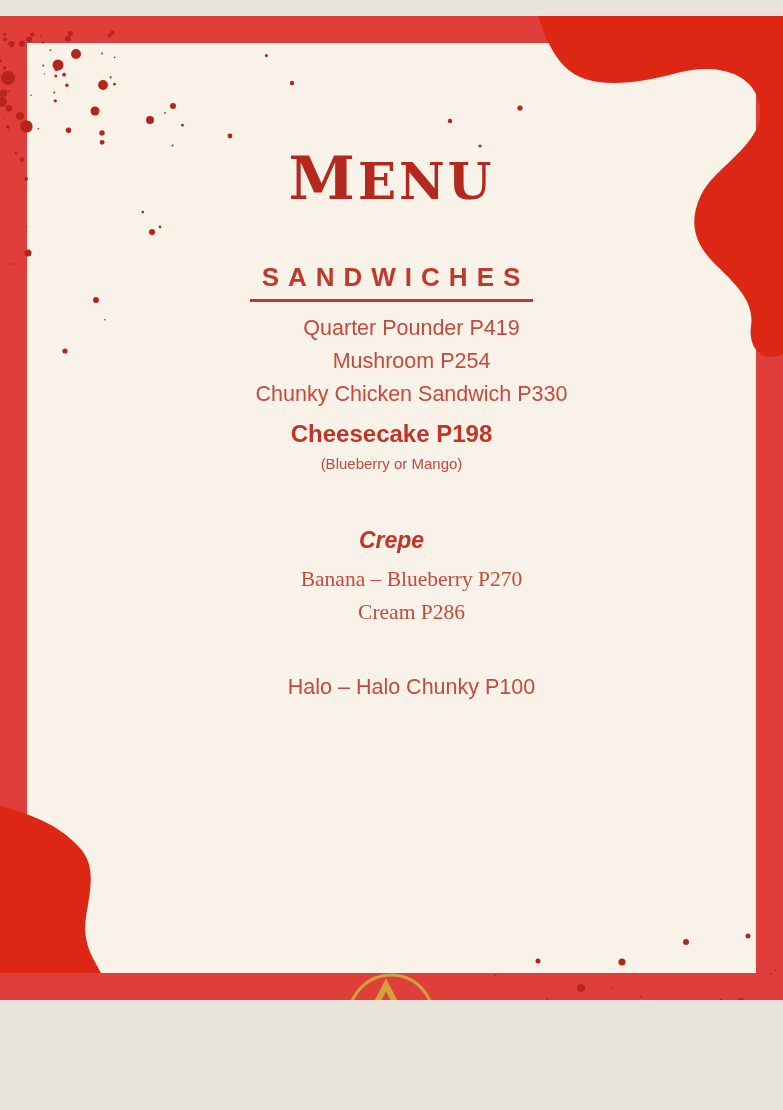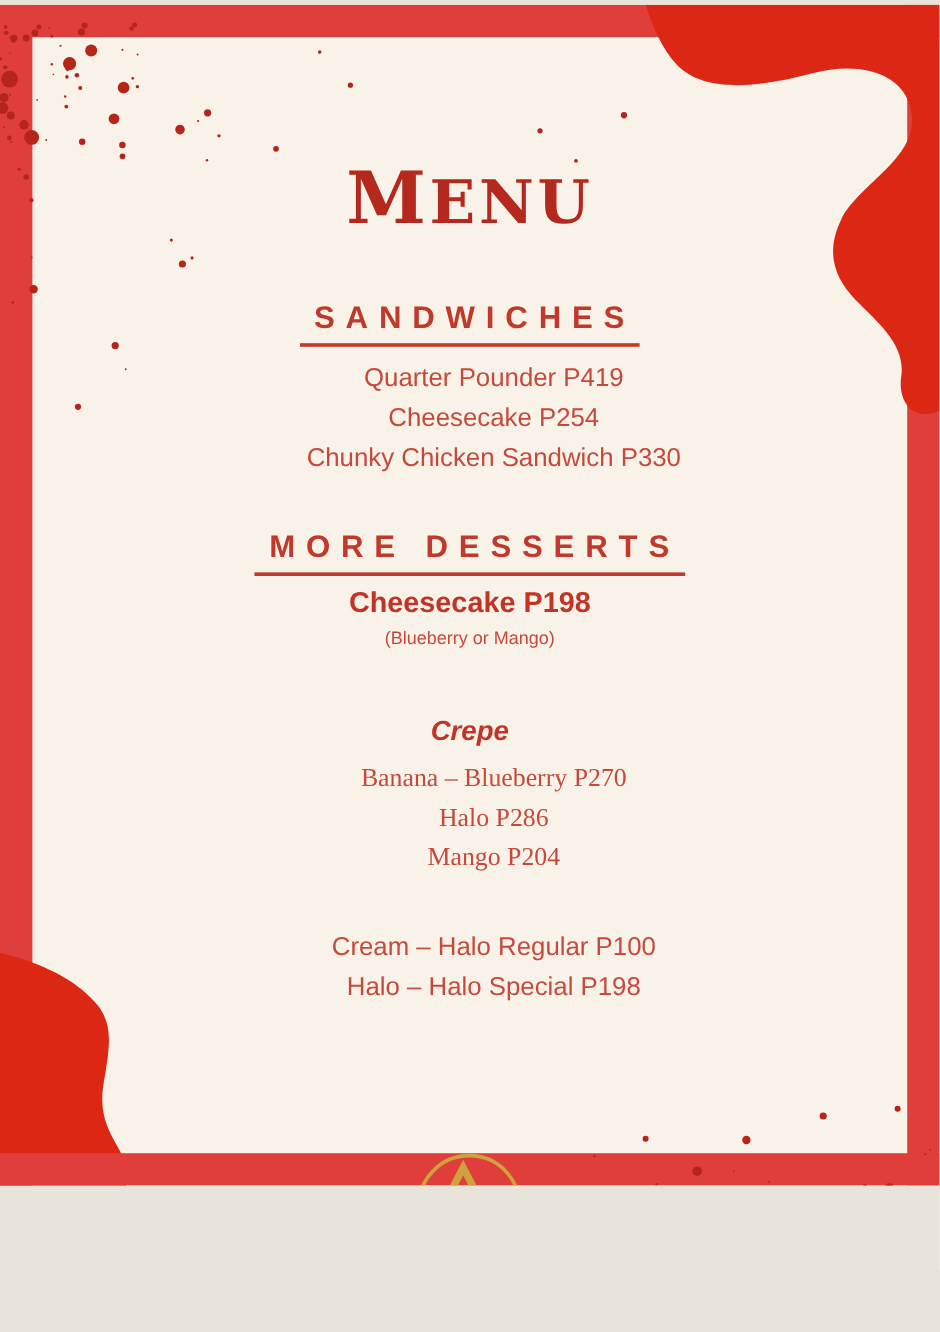--- a/index.html
+++ b/index.html
@@ -1,21 +1,21 @@
 <!DOCTYPE html>
 <html style="--cream: #F8F2E9; --frame-red: #E03E3B; --blob-red: #DC2715; --splatter-red: #B5251A; --title-red: #B4281E; --heading-red: #C0392A; --item-red: #C6493B; --bold-red: #C23526; --logo-gold: #CFA23E;"><head>
 <meta charset="utf-8">
 <style>
   :root{
     --cream:#F8F2E9; --frame-red:#E03E3B; --blob-red:#DC2715; --splatter-red:#B5251A;
     --title-red:#B4281E; --heading-red:#C0392A; --item-red:#C6493B; --bold-red:#C23526;
     --logo-gold:#CFA23E;
   }
   html,body{margin:0;padding:0;background:#e9e4da;}
-  .page{position:relative;width:783px;height:984px;margin:4px auto;background:var(--cream);
+  .page{position:relative;width:783px;height:984px;margin:16px auto;background:var(--cream);
         overflow:hidden;font-family:"Liberation Sans",sans-serif;}
   .frame{position:absolute;background:var(--frame-red);}
   .frame-top{left:0;top:0;width:100%;height:27px;z-index:1;}
   .frame-left{left:0;top:0;width:27px;height:100%;z-index:1;}
   .frame-right{right:0;top:0;width:27px;height:100%;z-index:1;}
   .frame-bottom{left:0;bottom:0;width:100%;height:27px;z-index:3;}
   .blob-layer{position:absolute;left:0;top:0;z-index:2;}
   .splatter-layer{position:absolute;left:0;top:0;z-index:4;}
   .content{position:absolute;left:0;top:0;right:0;bottom:0;z-index:5;text-align:center;}
   .menu-title{margin-top:134px;line-height:56px;font-family:"DejaVu Serif",serif;font-weight:700;
@@ -234,40 +234,35 @@
     </svg>
 
   <div class="content">
     <div class="menu-title">MENU</div>
 
     <div class="hd-wrap-1">
       <div class="section-heading">SANDWICHES</div>
     </div>
     <div class="item-list">
       <div class="menu-item">Quarter Pounder P419</div>
-      <div class="menu-item">Cheesecake P254</div>
+      <div class="menu-item">Mushroom P254</div>
       <div class="menu-item">Chunky Chicken Sandwich P330</div>
     </div>
 
-    <div class="hd-wrap-2">
-      <div class="section-heading">MORE DESSERTS</div>
-    </div>
     <div class="bold-item">Cheesecake P198</div>
     <div class="note-item">(Blueberry or Mango)</div>
 
     <div class="sub-heading">Crepe</div>
     <div class="crepe-list">
       <div class="menu-item">Banana – Blueberry P270</div>
-      <div class="menu-item">Halo P286</div>
-      <div class="menu-item">Mango P204</div>
+      <div class="menu-item">Cream P286</div>
     </div>
 
     <div class="extras-list">
-      <div class="menu-item">Cream – Halo Regular P100</div>
-      <div class="menu-item">Halo – Halo Special P198</div>
+      <div class="menu-item">Halo – Halo Chunky P100</div>
     </div>
   </div>
 
   <div class="logo-wrap">
     <svg width="122" height="136" viewBox="0 0 122 136" fill="none" style="stroke:var(--logo-gold,#CFA23E)">
 
       <path d="M 33 87.2 A 42 42 0 1 1 84.1 89.4" stroke-width="3" stroke-linecap="round"></path>
 
       <path d="M 30 71 L 55 23 L 80 71 Z" stroke-width="6" stroke-linejoin="miter"></path>
 

